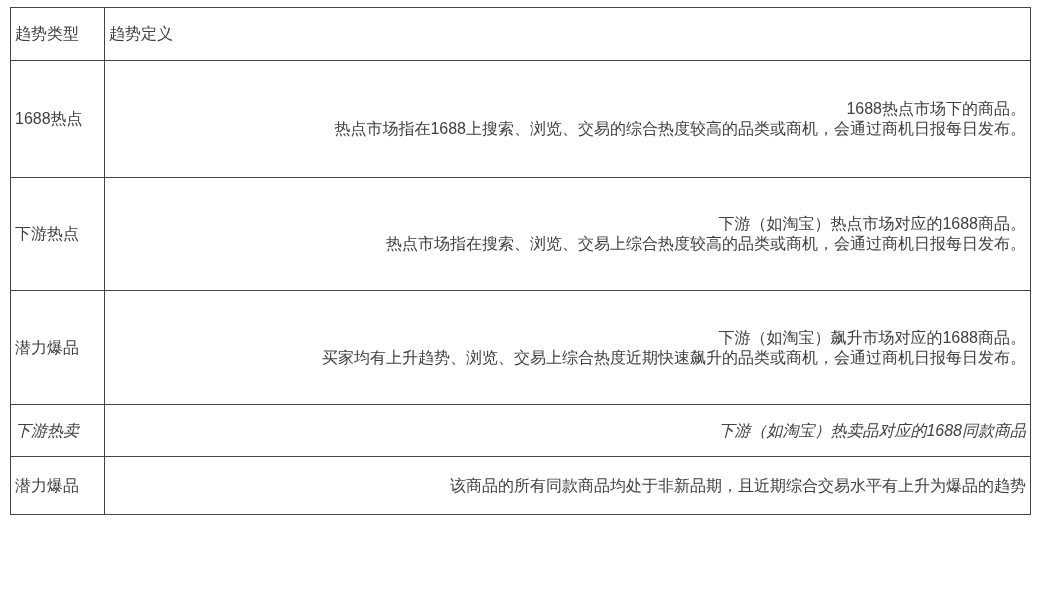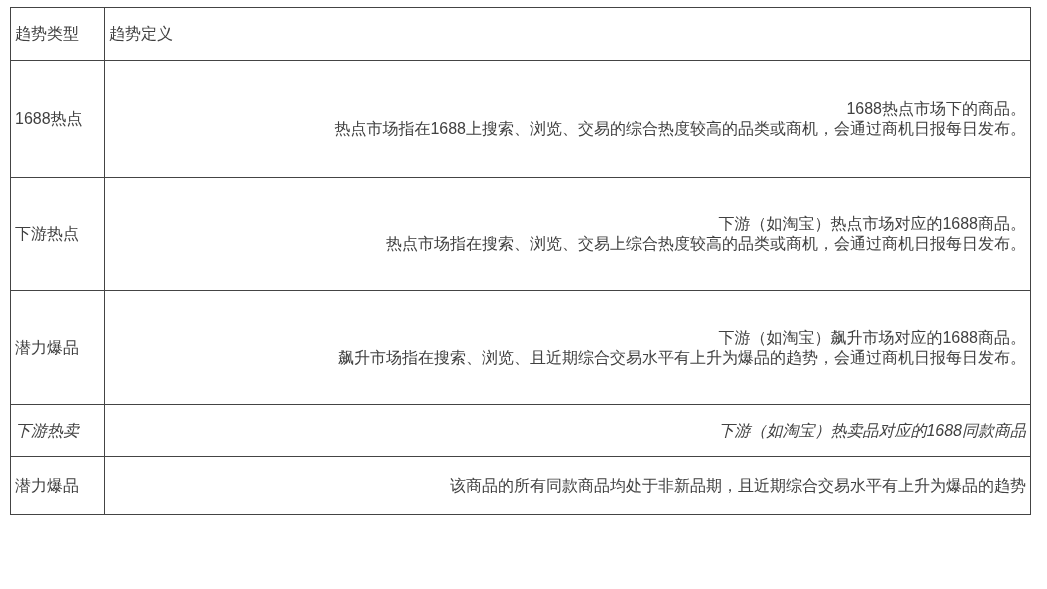--- a/index.html
+++ b/index.html
@@ -71,21 +71,21 @@
       <td>下游热点</td>
       <td class="def">
         <p>下游（如淘宝）热点市场对应的1688商品。</p>
         <p>热点市场指在搜索、浏览、交易上综合热度较高的品类或商机，会通过商机日报每日发布。</p>
       </td>
     </tr>
     <tr>
       <td>潜力爆品</td>
       <td class="def">
         <p>下游（如淘宝）飙升市场对应的1688商品。</p>
-        <p>飙升市场指在搜索、浏览、且近期综合交易水平有上升为爆品的趋势，会通过商机日报每日发布。</p>
+        <p>买家均有上升趋势、浏览、交易上综合热度近期快速飙升的品类或商机，会通过商机日报每日发布。</p>
       </td>
     </tr>
     <tr>
       <td>下游热卖</td>
       <td class="def">
         <p>下游（如淘宝）热卖品对应的1688同款商品</p>
       </td>
     </tr>
     <tr>
       <td>潜力爆品</td>

